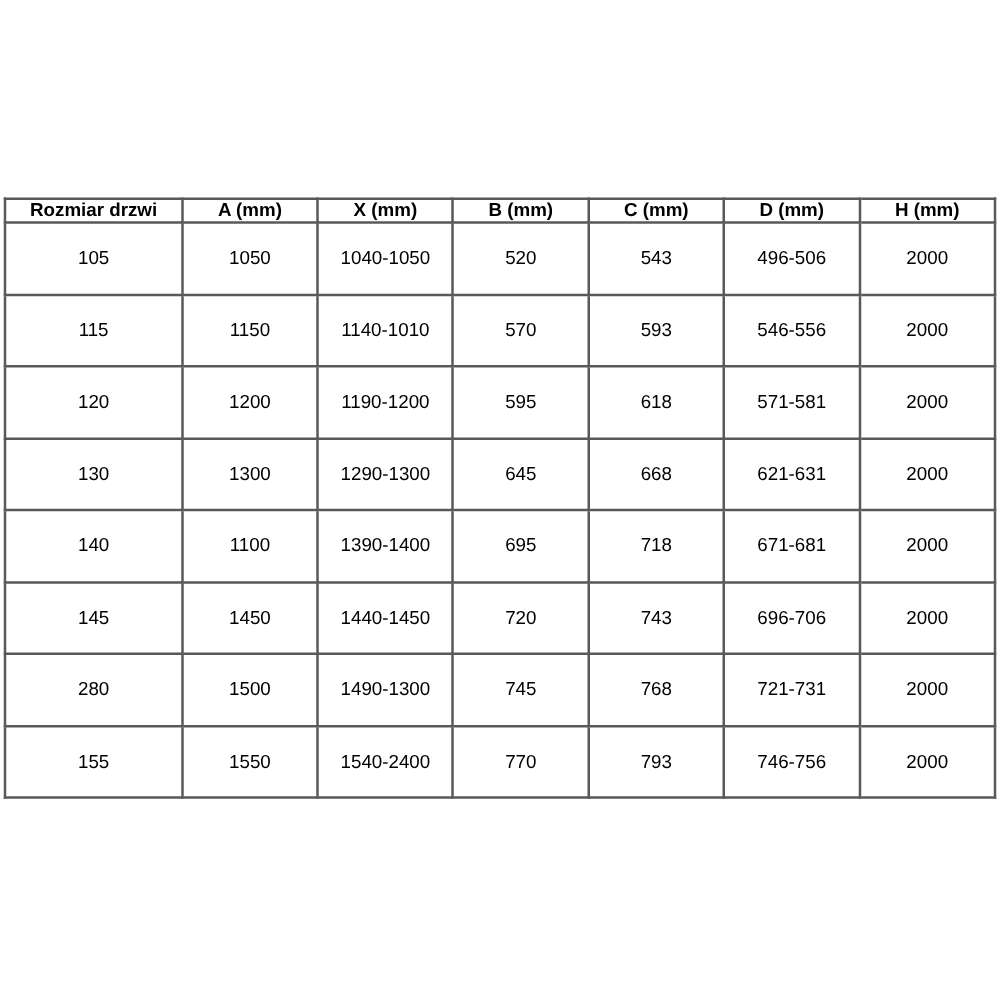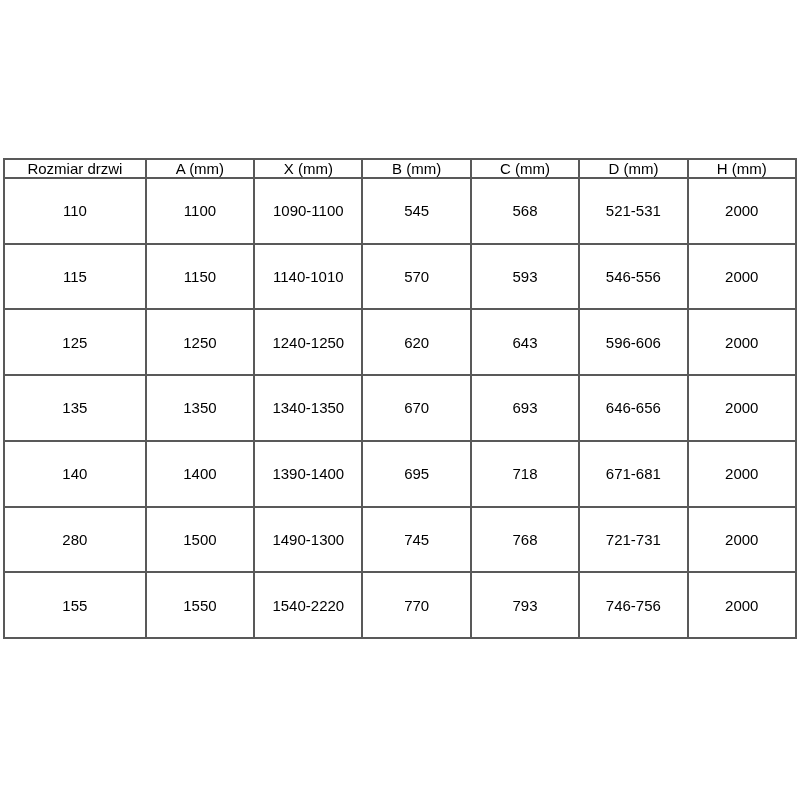--- a/index.html
+++ b/index.html
@@ -31,21 +31,21 @@
     border: 2px solid #595959;
     text-align: center;
     vertical-align: middle;
     padding: 0;
     font-size: 15px;
     color: #000000;
     white-space: nowrap;
     overflow: hidden;
   }
   table.size-table th {
-    font-weight: normal;
+    font-weight: bold;
   }
   col.c-first { width: 17.9%; }
   col.c-rest  { width: 13.683%; }
 </style>
 </head>
 <body>
 
 <div class="page">
   <table class="size-table">
     <colgroup>
@@ -63,77 +63,86 @@
           <th>A (mm)</th>
           <th>X (mm)</th>
           <th>B (mm)</th>
           <th>C (mm)</th>
           <th>D (mm)</th>
           <th>H (mm)</th>
         </tr>
     </thead>
     <tbody>
         <tr>
-          <td>110</td>
-          <td>1100</td>
-          <td>1090-1100</td>
-          <td>545</td>
-          <td>568</td>
-          <td>521-531</td>
+          <td>105</td>
+          <td>1050</td>
+          <td>1040-1050</td>
+          <td>520</td>
+          <td>543</td>
+          <td>496-506</td>
           <td>2000</td>
         </tr>
         <tr>
           <td>115</td>
           <td>1150</td>
           <td>1140-1010</td>
           <td>570</td>
           <td>593</td>
           <td>546-556</td>
           <td>2000</td>
         </tr>
         <tr>
-          <td>125</td>
-          <td>1250</td>
-          <td>1240-1250</td>
-          <td>620</td>
-          <td>643</td>
-          <td>596-606</td>
+          <td>120</td>
+          <td>1200</td>
+          <td>1190-1200</td>
+          <td>595</td>
+          <td>618</td>
+          <td>571-581</td>
           <td>2000</td>
         </tr>
         <tr>
-          <td>135</td>
-          <td>1350</td>
-          <td>1340-1350</td>
-          <td>670</td>
-          <td>693</td>
-          <td>646-656</td>
+          <td>130</td>
+          <td>1300</td>
+          <td>1290-1300</td>
+          <td>645</td>
+          <td>668</td>
+          <td>621-631</td>
           <td>2000</td>
         </tr>
         <tr>
           <td>140</td>
-          <td>1400</td>
+          <td>1100</td>
           <td>1390-1400</td>
           <td>695</td>
           <td>718</td>
           <td>671-681</td>
+          <td>2000</td>
+        </tr>
+        <tr>
+          <td>145</td>
+          <td>1450</td>
+          <td>1440-1450</td>
+          <td>720</td>
+          <td>743</td>
+          <td>696-706</td>
           <td>2000</td>
         </tr>
         <tr>
           <td>280</td>
           <td>1500</td>
           <td>1490-1300</td>
           <td>745</td>
           <td>768</td>
           <td>721-731</td>
           <td>2000</td>
         </tr>
         <tr>
           <td>155</td>
           <td>1550</td>
-          <td>1540-2220</td>
+          <td>1540-2400</td>
           <td>770</td>
           <td>793</td>
           <td>746-756</td>
           <td>2000</td>
         </tr>
       </tbody>
   </table>
 </div>
 
 </body></html>

